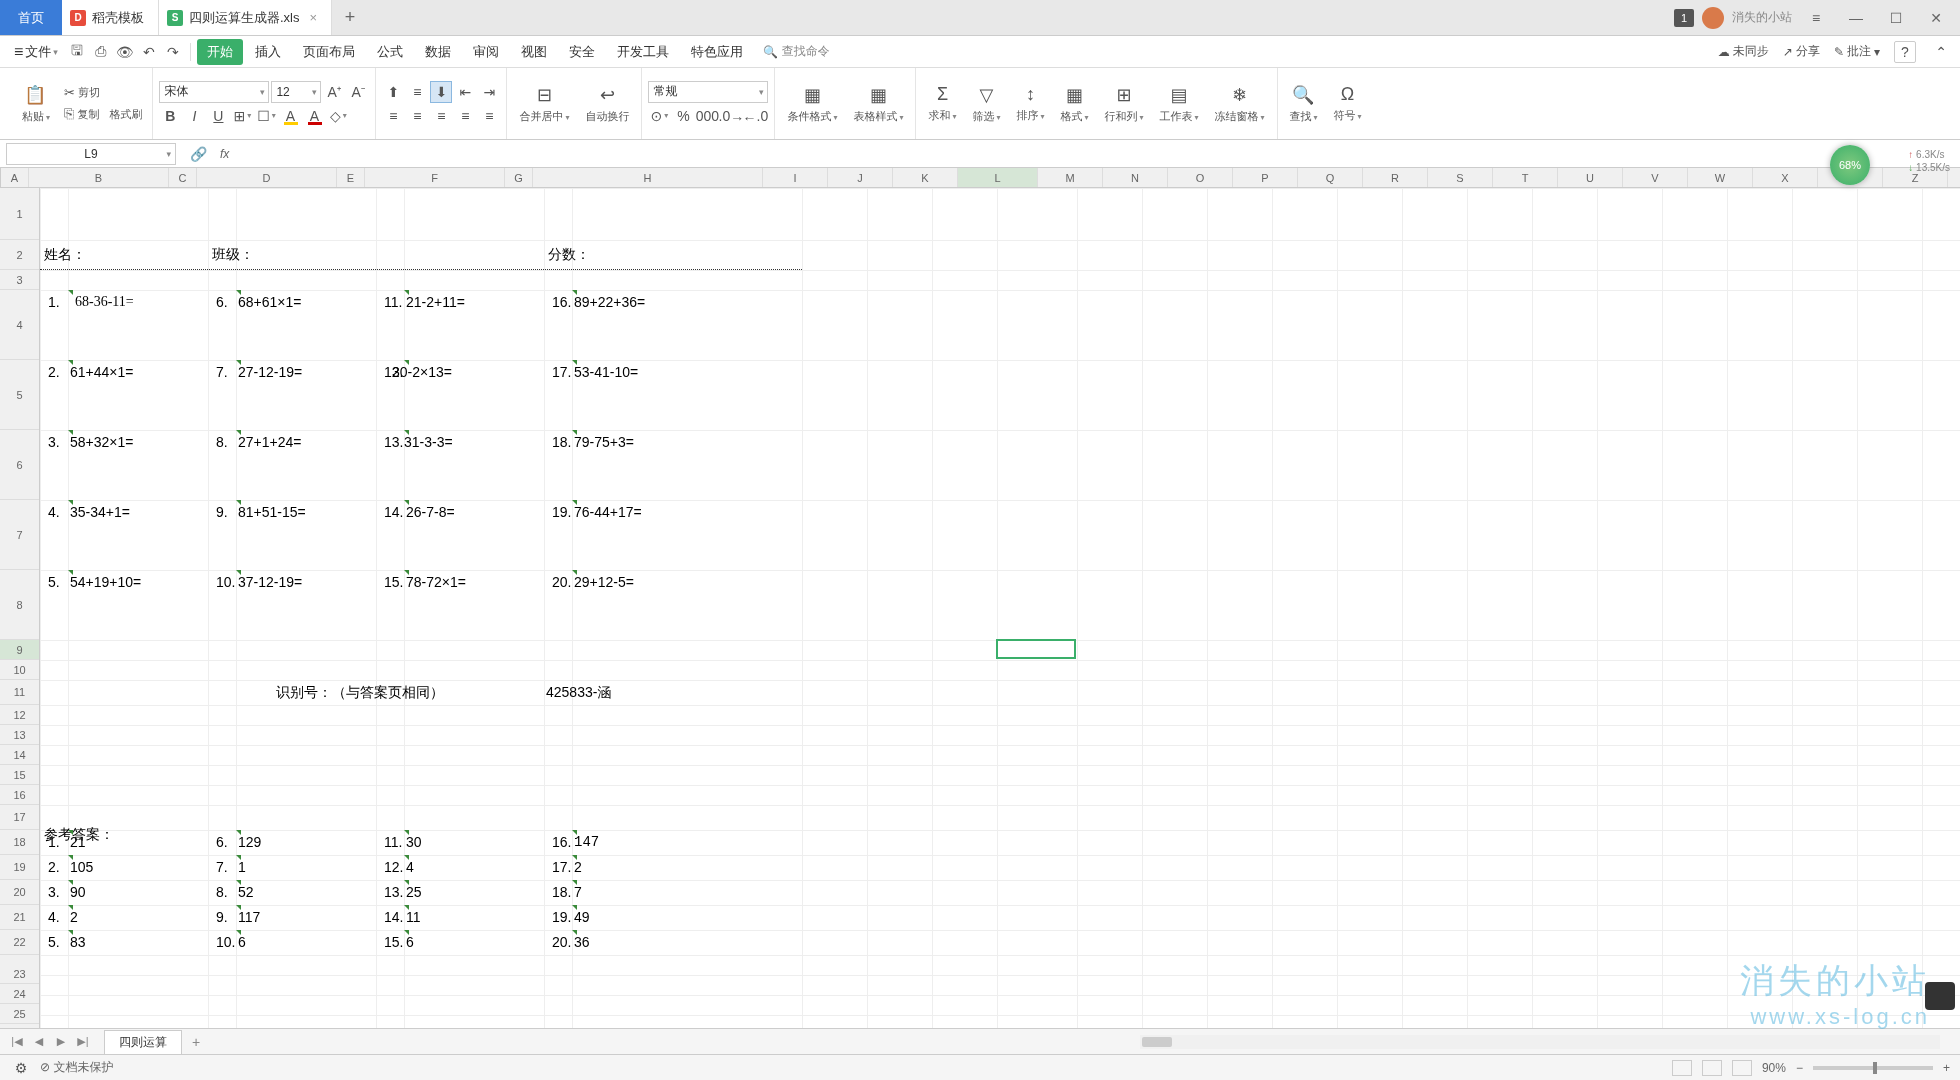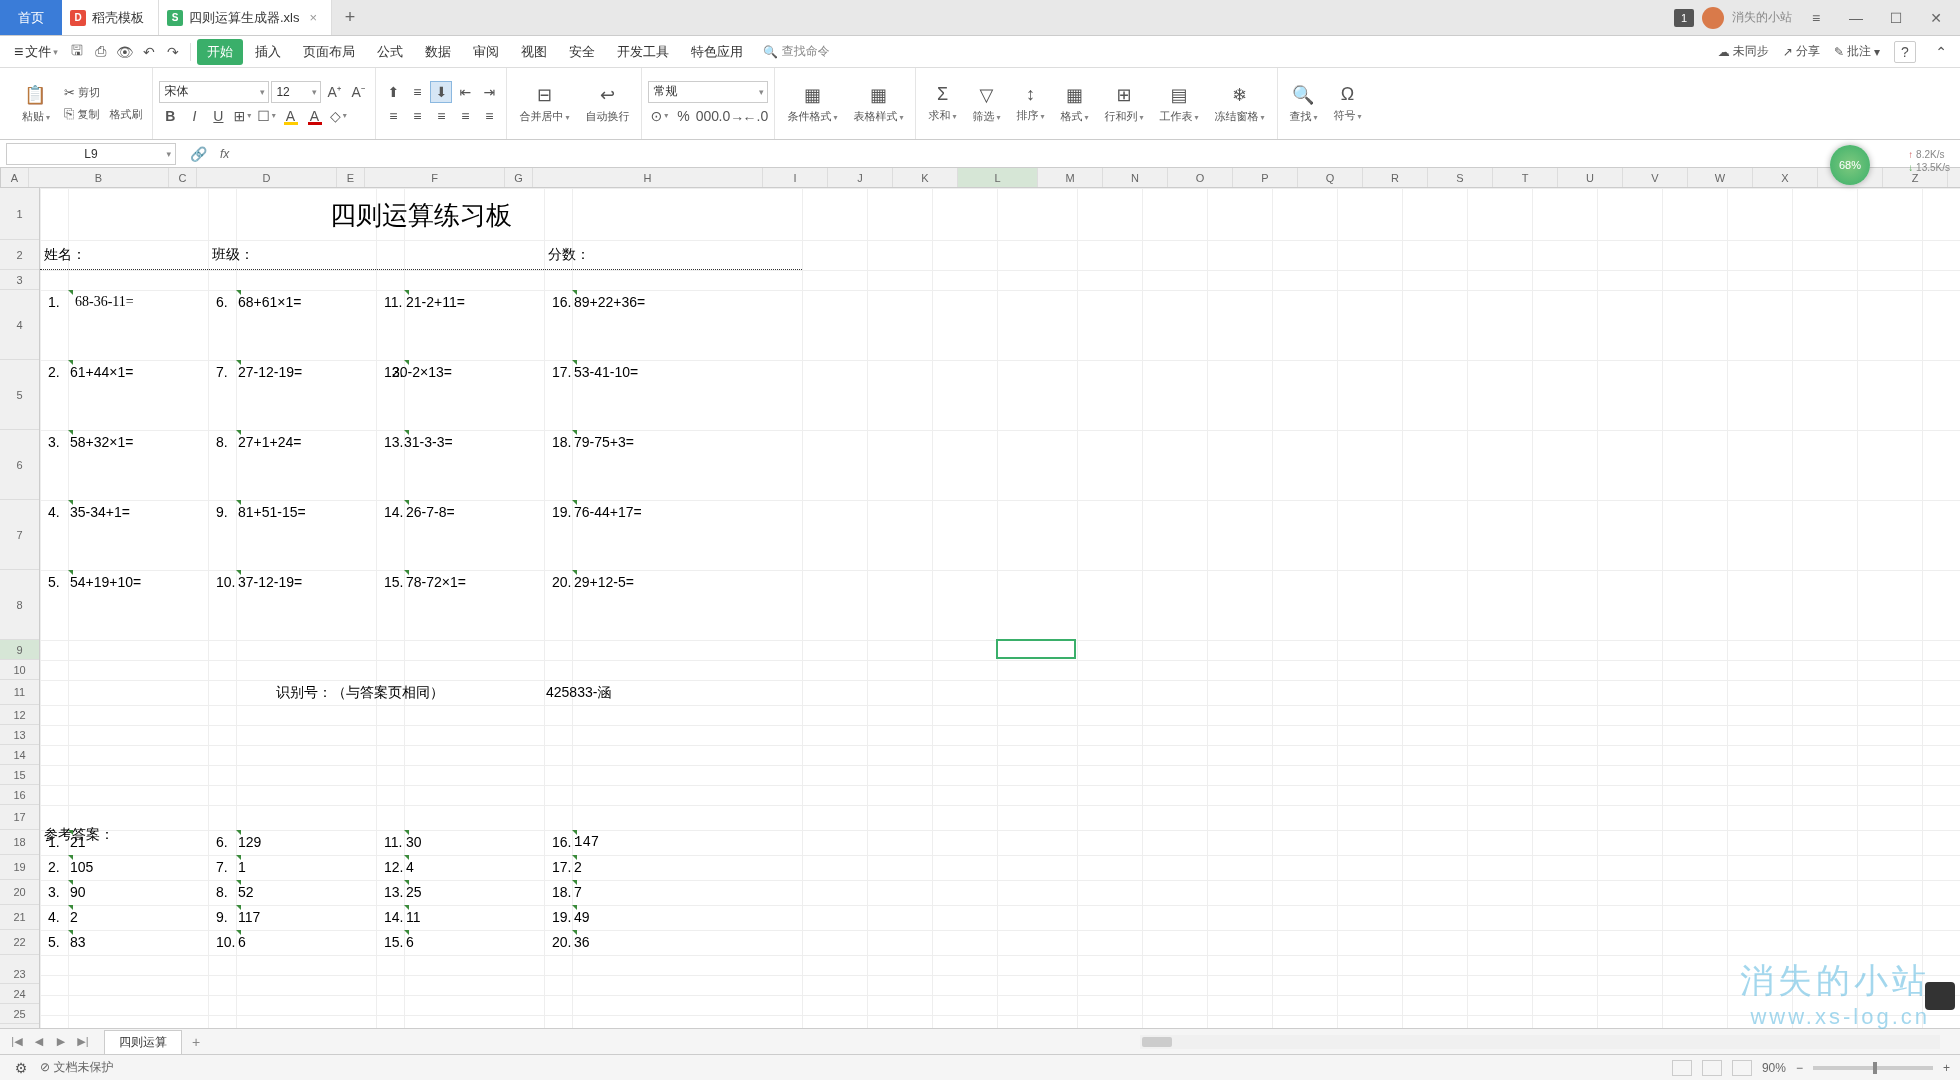--- a/index.html
+++ b/index.html
@@ -436,21 +436,20 @@
         <div class="gridline-h" style="top: 617px;"></div>
         <div class="gridline-h" style="top: 642px;"></div>
         <div class="gridline-h" style="top: 667px;"></div>
         <div class="gridline-h" style="top: 692px;"></div>
         <div class="gridline-h" style="top: 717px;"></div>
         <div class="gridline-h" style="top: 742px;"></div>
         <div class="gridline-h" style="top: 767px;"></div>
         <div class="gridline-h" style="top: 787px;"></div>
         <div class="gridline-h" style="top: 807px;"></div>
         <div class="gridline-h" style="top: 827px;"></div>
-        <div class="cell-text title-text" style="left: 0px; top: 10px; width: 762px; text-align: center;">四则运算练习板</div>
         <div class="cell-text " style="left: 4px; top: 58px;">姓名：</div>
         <div class="cell-text " style="left: 172px; top: 58px;">班级：</div>
         <div class="cell-text " style="left: 508px; top: 58px;">分数：</div>
         <div class="dotted-border" style="left: 0px; top: 81px; width: 762px;"></div>
         <div class="cell-text " style="left: 8px; top: 106px;">1.</div>
         <div class="cell-text " style="left: 35px; top: 106px; font-family: Liberation Serif, serif;">68-36-11=</div>
         <div class="tri" style="left: 28px; top: 102px;"></div>
         <div class="cell-text " style="left: 176px; top: 106px;">6.</div>
         <div class="cell-text " style="left: 198px; top: 106px;">68+61×1=</div>
         <div class="tri" style="left: 196px; top: 102px;"></div>
@@ -600,20 +599,20 @@
     <span class="view-btn"></span>
     <span>90%</span>
     <span>−</span>
     <div class="zoom-slider"></div>
     <span>+</span>
   </div>
 </div>
 
 <div class="float-badge">68%</div>
 <div class="net-speed">
-  <div>8.2K/s</div>
+  <div>6.3K/s</div>
   <div>13.5K/s</div>
 </div>
 <div class="watermark">
   <div class="l1">消失的小站</div>
   <div class="l2">www.xs-log.cn</div>
 </div>
 <div class="chat-bubble"></div>
 
 </body></html>

